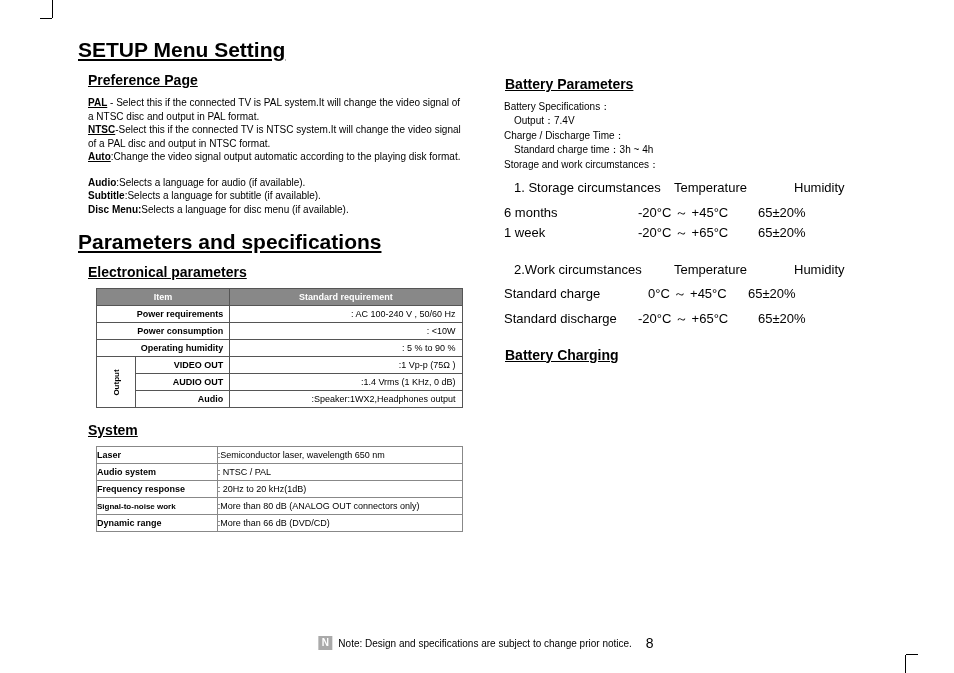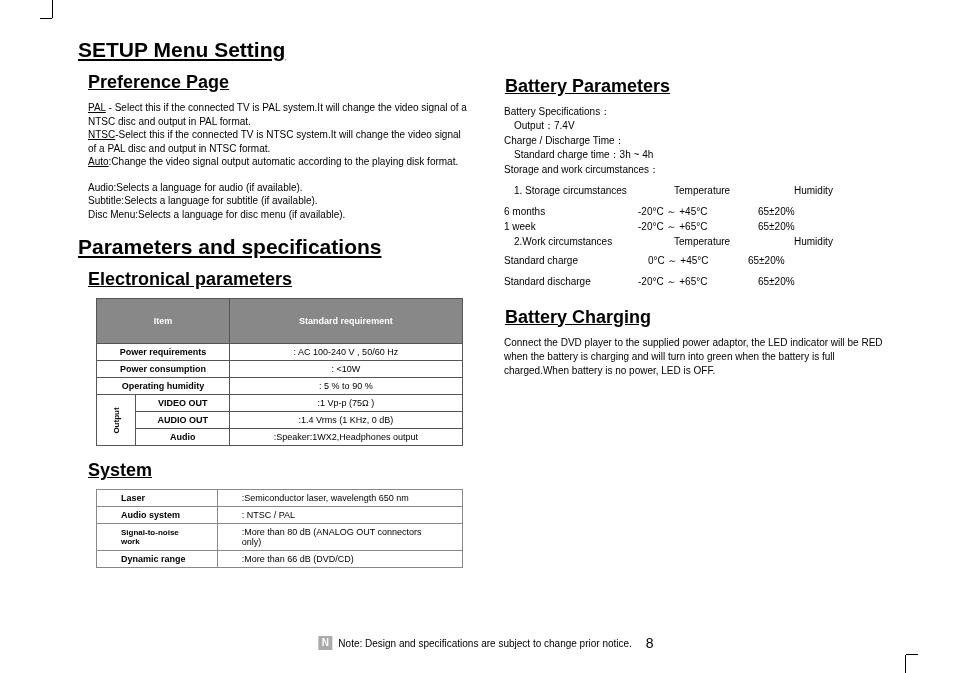--- a/index.html
+++ b/index.html
@@ -28,52 +28,52 @@
     gap: 36px;
   }
   .col { flex: 1 1 0; }
   h1 {
     font-size: 21px;
     font-weight: bold;
     margin: 0 0 10px 0;
     text-decoration: underline;
   }
   h2 {
-    font-size: 18px;
+    font-size: 14px;
     font-weight: bold;
     margin: 4px 0 8px 1px;
     text-decoration: underline;
   }
   .para {
     font-size: 10px;
     line-height: 1.35;
     margin: 0 0 6px 0;
   }
-  .para strong { font-weight: normal; }
+  .para strong { font-weight: bold; }
   .indent { margin-left: 10px; }
   .indent2 { }
 
   table.spec {
     border-collapse: collapse;
     width: 94%;
     margin-top: 4px;
     font-size: 9px;
   }
   table.spec th {
     background: #888;
     color: #fff;
     font-weight: bold;
     text-align: center;
-    padding: 17px 6px;
+    padding: 3px 6px;
     border: 1px solid #555;
   }
   table.spec td, table.spec th.row {
     border: 1px solid #555;
     padding: 3px 6px;
-    text-align: center;
+    text-align: right;
   }
   table.spec td.label { font-weight: bold; }
   .rot-cell {
     font-weight: bold;
     text-align: center;
     width: 22px;
   }
   .rot-inner {
     transform: rotate(-90deg);
     white-space: nowrap;
@@ -82,27 +82,27 @@
   }
 
   .sys-table {
     border-collapse: collapse;
     width: 94%;
     font-size: 9px;
     margin-top: 4px;
   }
   .sys-table td {
     border: 1px solid #888;
-    padding: 3px 24px;
+    padding: 3px 0;
   }
   .sys-table td.lbl { font-weight: bold; width: 33%; }
 
   .batt-row {
     display: flex;
-    font-size: 10px;
+    font-size: 13px;
     line-height: 1.5;
   }
   .batt-row .c1 { width: 160px; }
   .batt-row .c2 { width: 120px; text-align:left; }
   .batt-row .c3 { width: 70px; text-align:left; }
 
   .footer {
     position: absolute;
     left: 50%;
     bottom: 2px;
@@ -200,20 +200,24 @@
       <tbody>
           <tr>
             <td class="lbl">Laser</td>
             <td>:Semiconductor laser, wavelength 650 nm</td>
           </tr>
       <tr>
             <td class="lbl">Audio system</td>
             <td>: NTSC / PAL</td>
           </tr>
       <tr>
+            <td class="lbl">Frequency response</td>
+            <td>: 20Hz to 20 kHz(1dB)</td>
+          </tr>
+      <tr>
             <td class="lbl" style="font-size:8px">Signal-to-noise work</td>
             <td>:More than 80 dB (ANALOG OUT connectors only)</td>
           </tr>
       <tr>
             <td class="lbl">Dynamic range</td>
             <td>:More than 66 dB (DVD/CD)</td>
           </tr>
     </tbody>
       </table>
   </div>
@@ -236,38 +240,37 @@
       <div class="c1" style="width:134px">6 months</div>
         <div class="c2">-20°C ～ +45°C</div>
         <div class="c3">65±20%</div>
     </div>
     <div class="batt-row indent2">
       <div class="c1" style="width:134px">1 week</div>
         <div class="c2">-20°C ～ +65°C</div>
         <div class="c3">65±20%</div>
     </div>
 
-    <div class="batt-row indent" style="margin-top:0">
+    <div class="batt-row indent" style="margin-top:18px">
       <div class="c1">2.Work circumstances</div>
         <div class="c2">Temperature</div>
         <div class="c3">Humidity</div>
     </div>
     <div class="batt-row indent2" style="margin-top:4px">
       <div class="c1" style="width:134px">Standard charge</div>
         <div class="c2" style="padding-left:10px;width:110px">0°C ～ +45°C</div>
         <div class="c3">65±20%</div>
     </div>
     <div class="batt-row indent2" style="margin-top:6px">
       <div class="c1" style="width:134px">Standard discharge</div>
         <div class="c2">-20°C ～ +65°C</div>
         <div class="c3">65±20%</div>
     </div>
 
     <h2 style="margin-top:18px">Battery Charging</h2>
-    <p class="para" style="line-height:1.4">Connect the DVD player to the supplied power adaptor, the LED indicator will be RED when the battery is charging and will turn into green when the battery is full charged.When battery is no power, LED is OFF.</p>
   </div>
 
   <div class="footer">
     <span class="n-badge">N</span>
     <span>Note: Design and specifications are subject to change prior notice.</span>
     <span class="pgnum">8</span>
   </div>
 
 </div>
 

